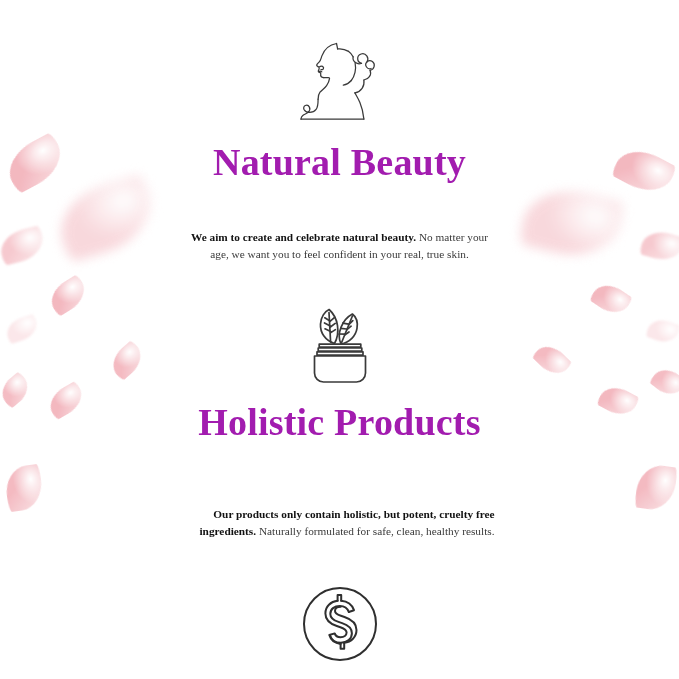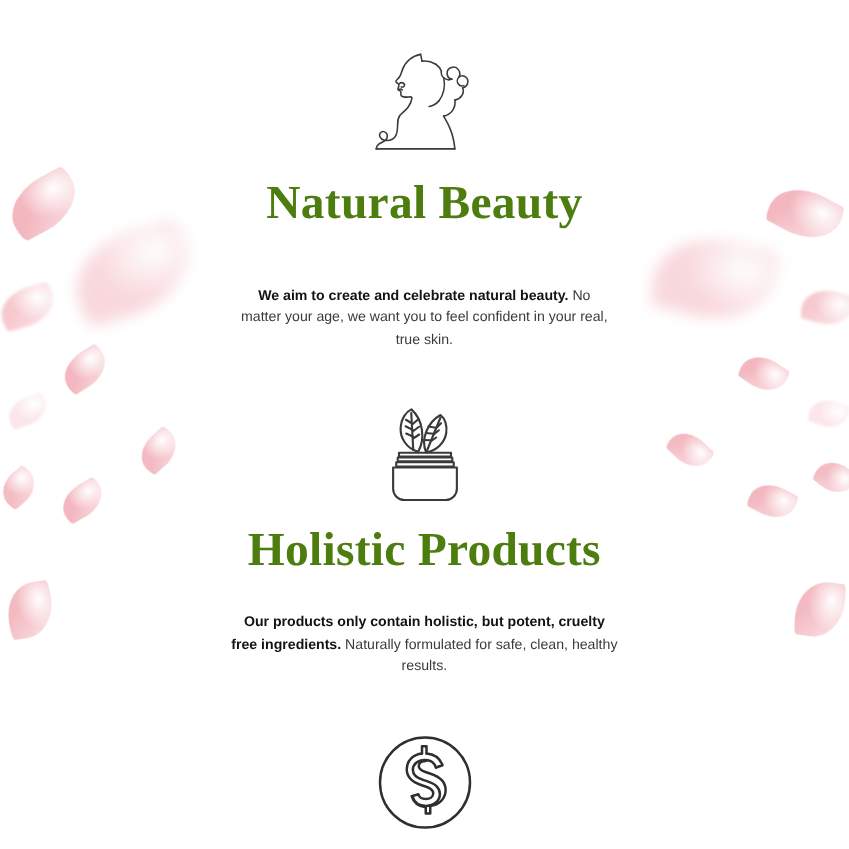--- a/index.html
+++ b/index.html
@@ -46,41 +46,41 @@
     text-align:center;
   }
   .icon-wrap{
     display:flex;
     align-items:flex-end;
     justify-content:center;
   }
   .heading{
     font-family:"Liberation Serif", serif;
     font-weight:700;
-    color:#4d7c0f;
+    color:#a21caf;
     letter-spacing:0.2px;
     line-height:1;
   }
   .body-copy{
     width:300px;
     font-size:11.3px;
     line-height:17.6px;
     color:#3a3a3a;
-    font-family:Liberation Sans, sans-serif;
+    font-family:Liberation Serif, serif;
   }
   .body-copy b{font-weight:700;color:#121212;}
 
   
   #sec-beauty .icon-wrap{height:92px;margin-top:34px;}
   #sec-beauty .heading{font-size:38px;margin-top:17px;}
   #sec-beauty .body-copy{margin-top:16px;}
 
   #sec-products .icon-wrap{height:76px;margin-top:33px;}
   #sec-products .heading{font-size:38px;margin-top:19px;text-align:center;}
-  #sec-products .body-copy{margin-top:0;width:310px;}
+  #sec-products .body-copy{margin-top:33px;width:310px;text-align:right;}
 
   #sec-access .icon-wrap{height:80px;margin-top:32px;}
 
   .line-icon{display:block;}
 </style>
 </head>
 <body>
 
 <div id="stage">
 

